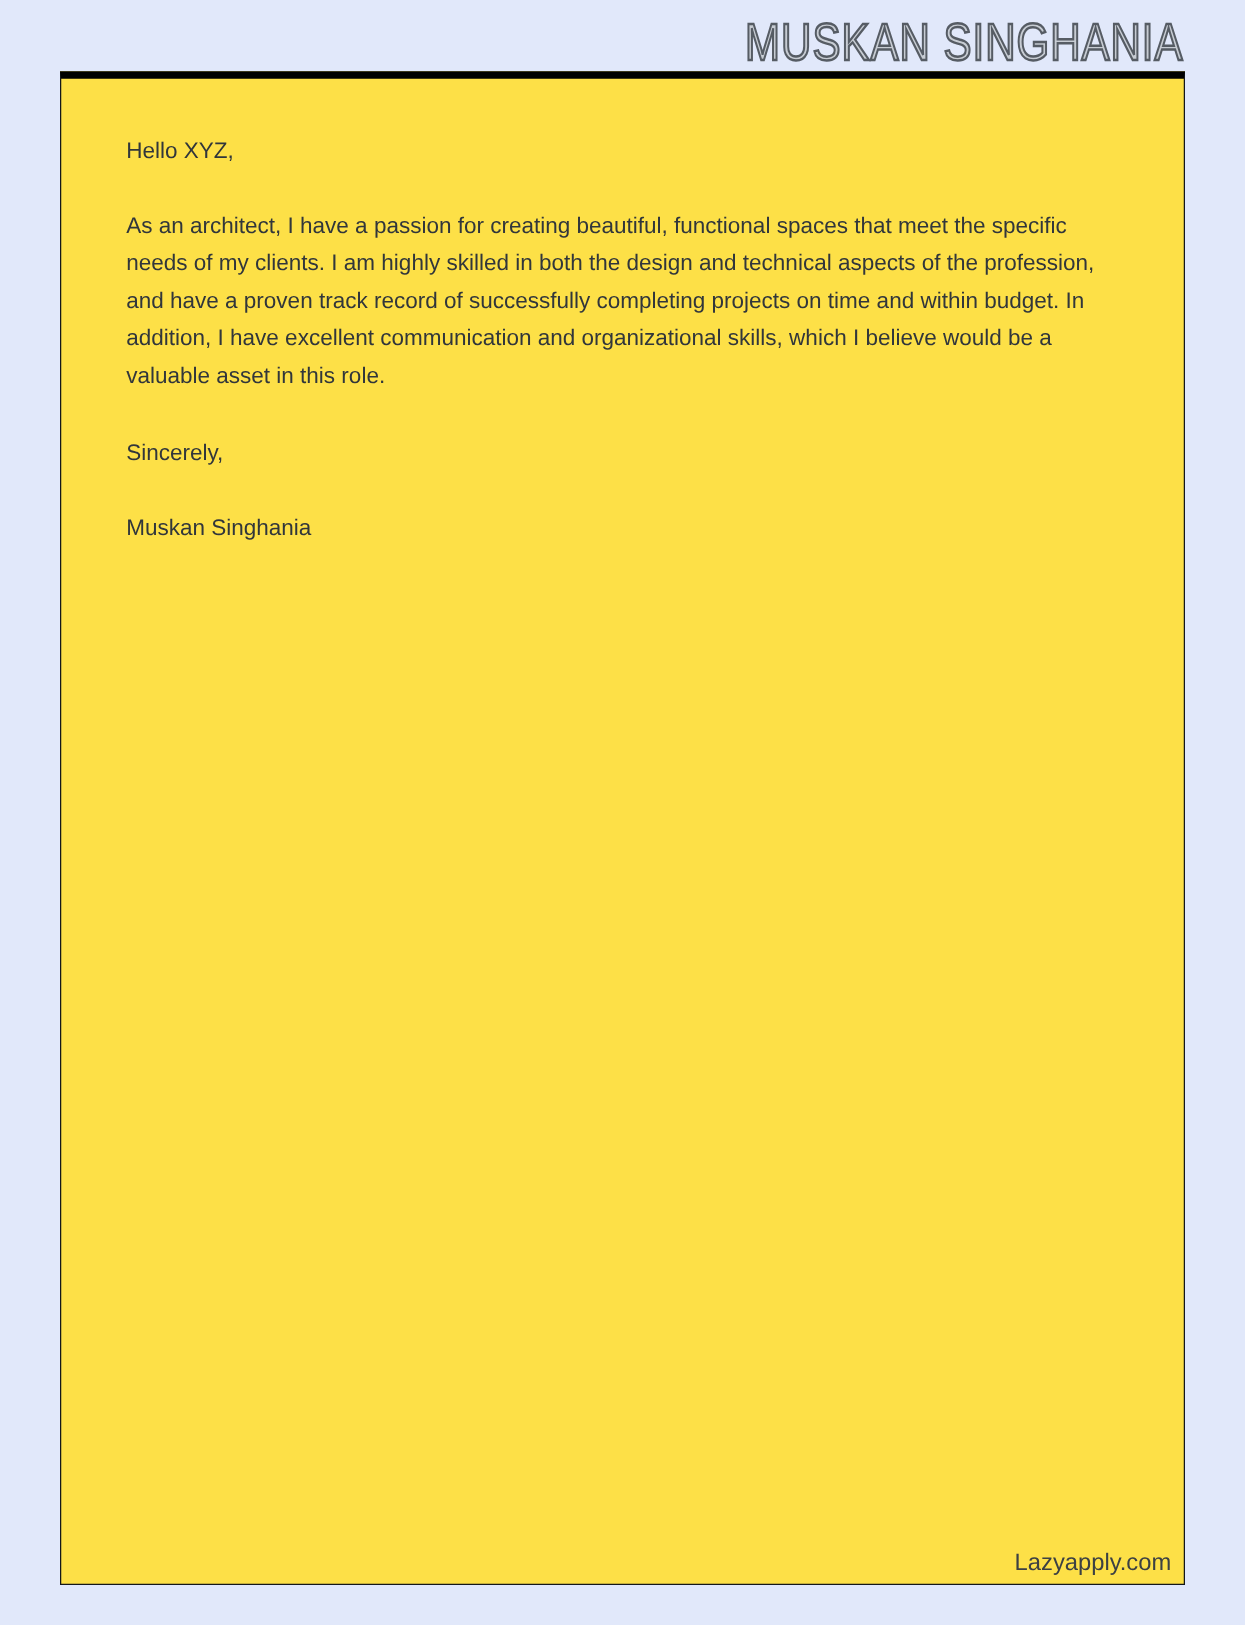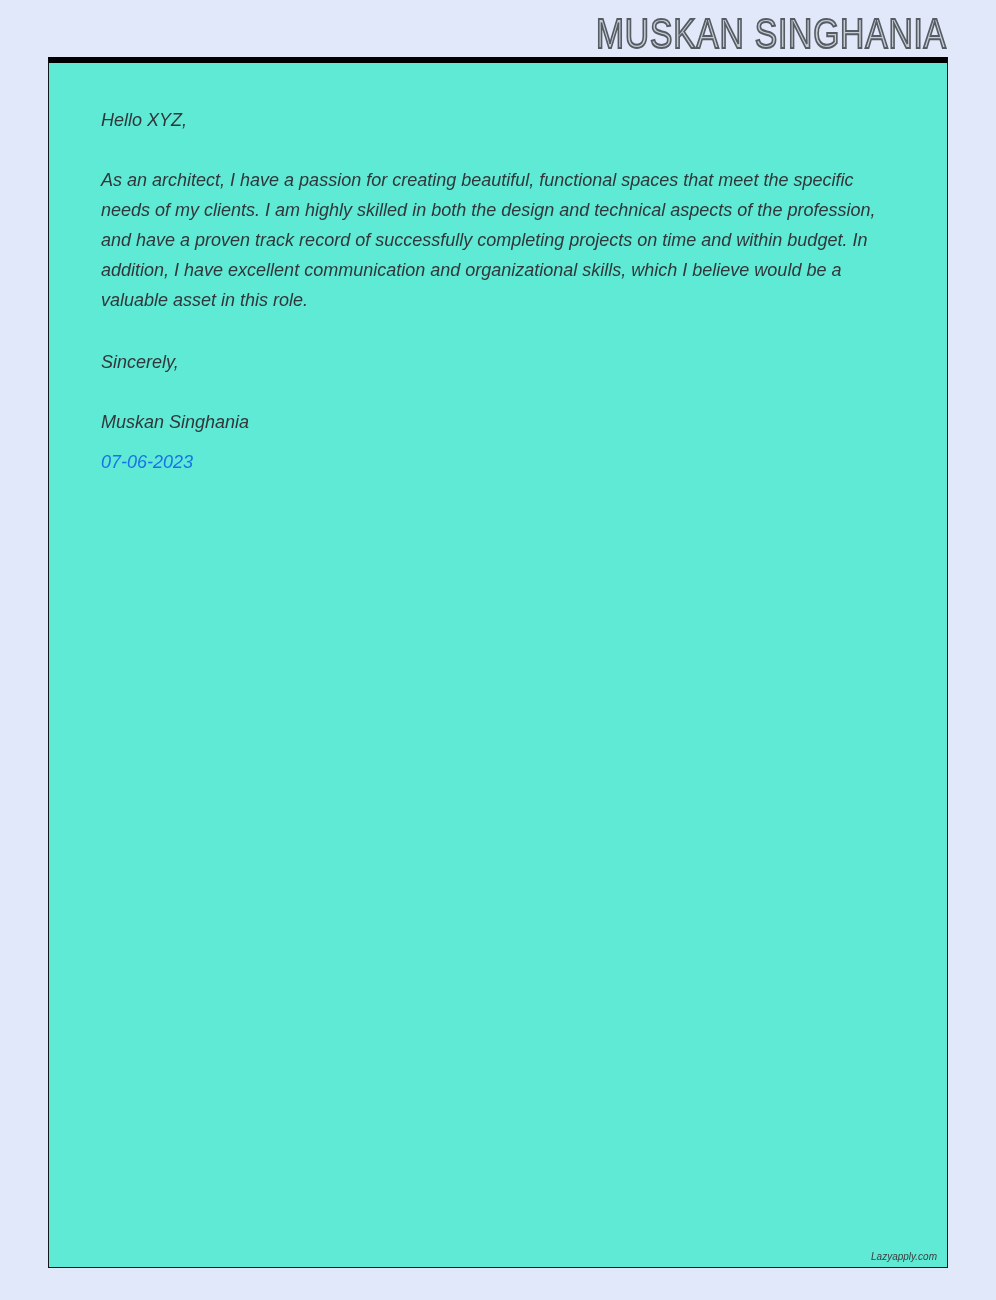--- a/index.html
+++ b/index.html
@@ -41,24 +41,23 @@
     padding-right: 2px;
     white-space: nowrap;
   }
 
   .letter-page {
     position: absolute;
     top: 57px;
     left: 48px;
     right: 48px;
     bottom: 32px;
-    background: #5eead4;
+    background: #fde047;
     border: 1px solid #14171a;
     border-top: 6px solid #000000;
-    font-style: italic;
   }
 
   .letter-content {
     padding: 42px 52px 0 52px;
     color: #31363b;
     font-size: 18px;
     line-height: 30px;
   }
 
   .greeting {
@@ -80,21 +79,21 @@
 
   .letter-date {
     color: #1a73e8;
     cursor: pointer;
   }
 
   .watermark {
     position: absolute;
     bottom: 5px;
     right: 10px;
-    font-size: 10px;
+    font-size: 19px;
     color: #3c4043;
     cursor: pointer;
   }
 </style>
 </head>
 <body>
 
 <div class="header-band">
   <div class="author-name">MUSKAN SINGHANIA</div>
 </div>
@@ -105,18 +104,17 @@
     <p class="greeting">Hello XYZ,</p>
 
 
     <p class="para">As an architect, I have a passion for creating beautiful, functional spaces that meet the specific needs of my clients. I am highly skilled in both the design and technical aspects of the profession, and have a proven track record of successfully completing projects on time and within budget. In addition, I have excellent communication and organizational skills, which I believe would be a valuable asset in this role.</p>
 
 
     <p class="closing">Sincerely,</p>
 
     <p class="signature">Muskan Singhania</p>
 
-    <p class="letter-date">07-06-2023</p>
 
   </div>
 
   <div class="watermark">Lazyapply.com</div>
 </div>
 
 </body></html>

